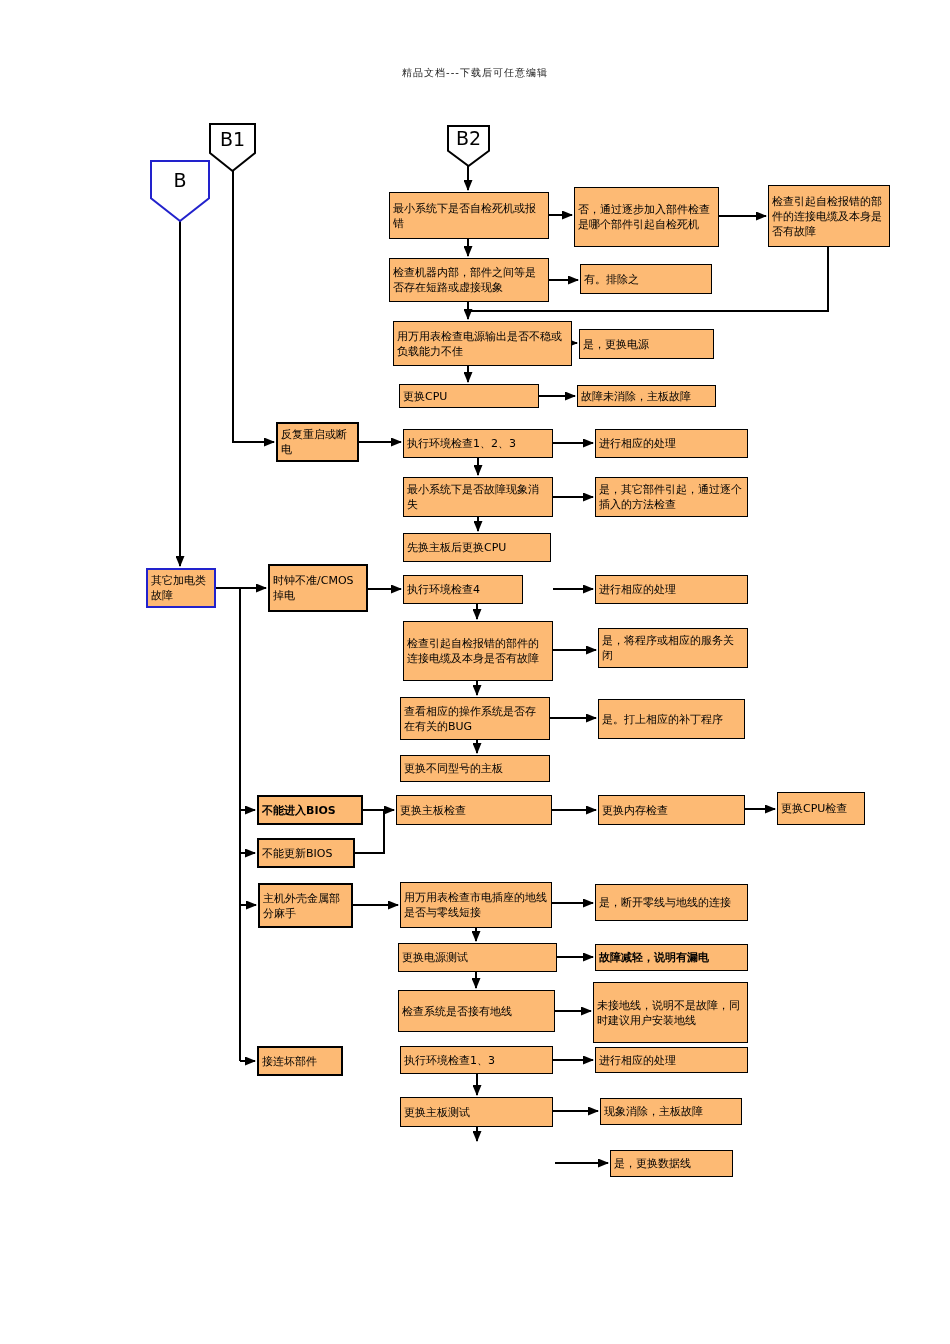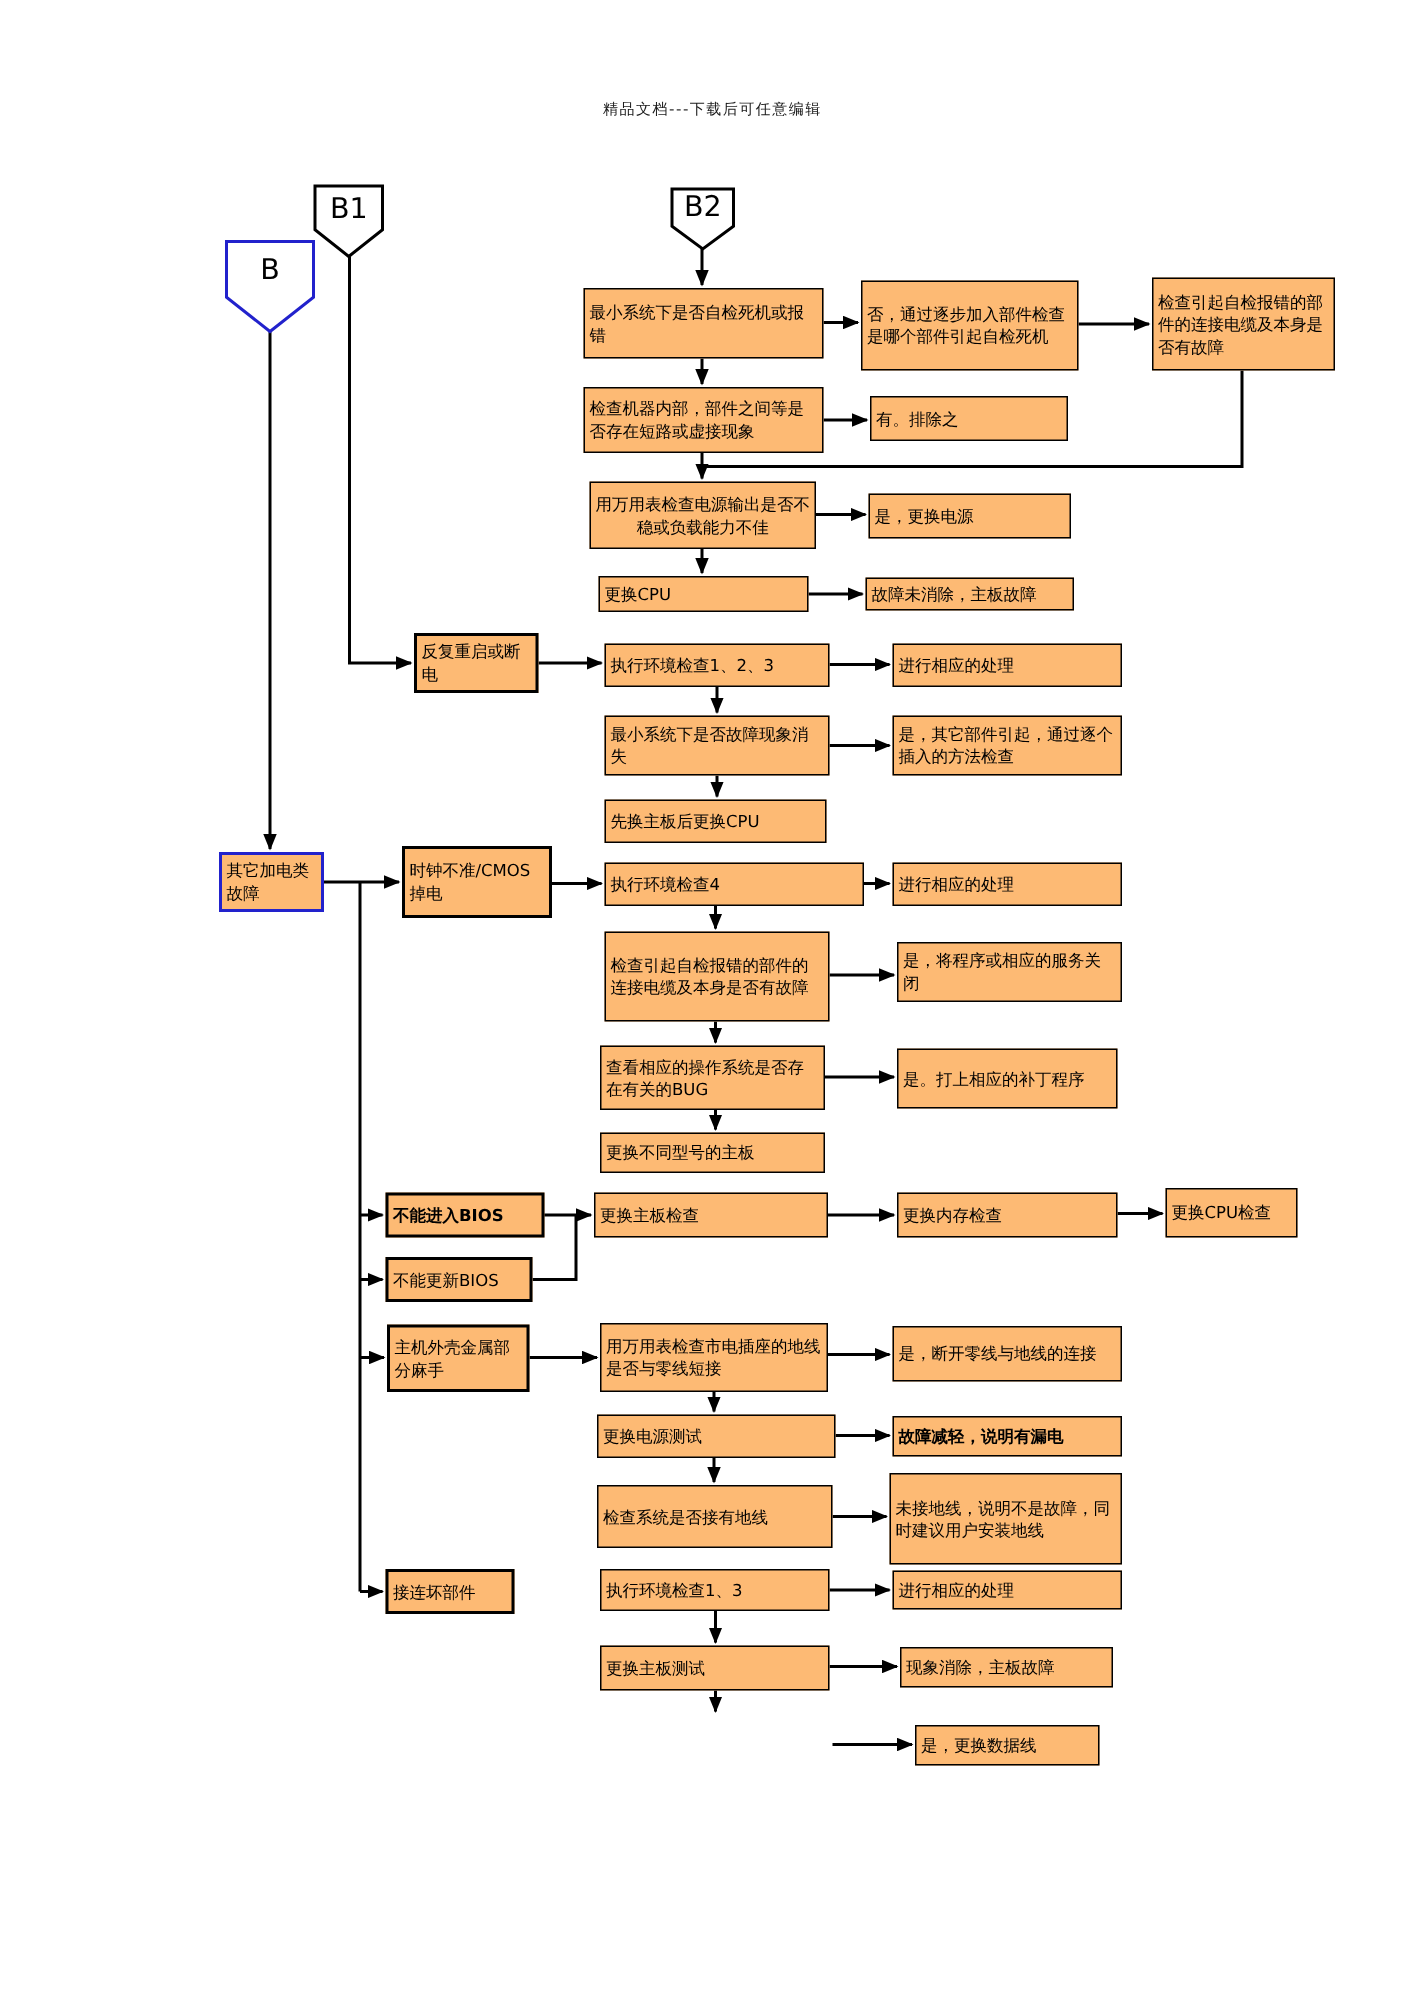--- a/index.html
+++ b/index.html
@@ -101,26 +101,26 @@
     <div class="pent-label" style="left: 448px; top: 126px; width: 41px; height: 24.8px;">B2</div>
     <div class="flow-node blue" style="left: 146px; top: 568px; width: 70px; height: 40px;">其它加电类故障</div>
     <div class="flow-node bold" style="left: 276px; top: 422px; width: 83px; height: 40px;">反复重启或断电</div>
     <div class="flow-node bold" style="left: 268px; top: 564px; width: 100px; height: 48px;">时钟不准/CMOS掉电</div>
     <div class="flow-node bold" style="left: 257px; top: 795px; width: 106px; height: 30px; font-weight: bold;">不能进入BIOS</div>
     <div class="flow-node bold" style="left: 257px; top: 838px; width: 98px; height: 30px;">不能更新BIOS</div>
     <div class="flow-node bold" style="left: 258px; top: 883px; width: 95px; height: 45px;">主机外壳金属部分麻手</div>
     <div class="flow-node bold" style="left: 257px; top: 1046px; width: 86px; height: 30px;">接连坏部件</div>
     <div class="flow-node" style="left: 389px; top: 192px; width: 160px; height: 47px;">最小系统下是否自检死机或报错</div>
     <div class="flow-node" style="left: 389px; top: 258px; width: 160px; height: 44px;">检查机器内部，部件之间等是否存在短路或虚接现象</div>
-    <div class="flow-node" style="left: 393px; top: 321px; width: 151px; height: 45px; text-align: center;">用万用表检查电源输出是否不稳或负载能力不佳</div>
+    <div class="flow-node" style="left: 393px; top: 321px; width: 179px; height: 45px;">用万用表检查电源输出是否不稳或负载能力不佳</div>
     <div class="flow-node" style="left: 399px; top: 384px; width: 140px; height: 24px;">更换CPU</div>
     <div class="flow-node" style="left: 403px; top: 429px; width: 150px; height: 29px;">执行环境检查1、2、3</div>
     <div class="flow-node" style="left: 403px; top: 477px; width: 150px; height: 40px;">最小系统下是否故障现象消失</div>
     <div class="flow-node" style="left: 403px; top: 533px; width: 148px; height: 29px;">先换主板后更换CPU</div>
-    <div class="flow-node" style="left: 403px; top: 575px; width: 173px; height: 29px;">执行环境检查4</div>
+    <div class="flow-node" style="left: 403px; top: 575px; width: 120px; height: 29px;">执行环境检查4</div>
     <div class="flow-node" style="left: 403px; top: 621px; width: 150px; height: 60px;">检查引起自检报错的部件的连接电缆及本身是否有故障</div>
     <div class="flow-node" style="left: 400px; top: 697px; width: 150px; height: 43px;">查看相应的操作系统是否存在有关的BUG</div>
     <div class="flow-node" style="left: 400px; top: 755px; width: 150px; height: 27px;">更换不同型号的主板</div>
     <div class="flow-node" style="left: 396px; top: 795px; width: 156px; height: 30px;">更换主板检查</div>
     <div class="flow-node" style="left: 400px; top: 882px; width: 152px; height: 46px;">用万用表检查市电插座的地线是否与零线短接</div>
     <div class="flow-node" style="left: 398px; top: 943px; width: 159px; height: 29px;">更换电源测试</div>
     <div class="flow-node" style="left: 398px; top: 990px; width: 157px; height: 42px;">检查系统是否接有地线</div>
     <div class="flow-node" style="left: 400px; top: 1046px; width: 153px; height: 28px;">执行环境检查1、3</div>
     <div class="flow-node" style="left: 400px; top: 1097px; width: 153px; height: 30px;">更换主板测试</div>
     <div class="flow-node" style="left: 574px; top: 187px; width: 145px; height: 60px;">否，通过逐步加入部件检查是哪个部件引起自检死机</div>

